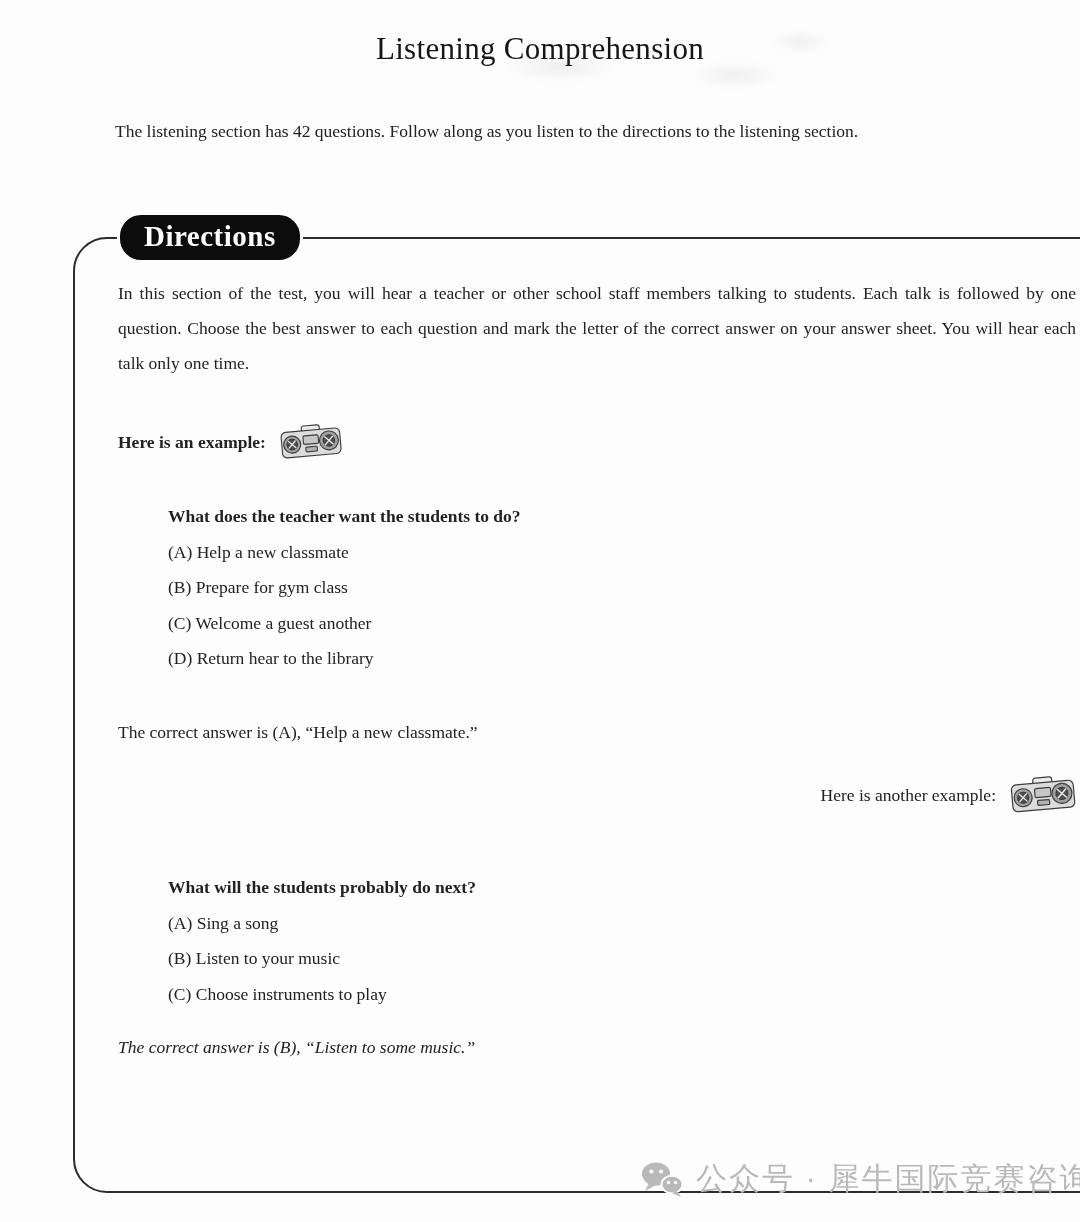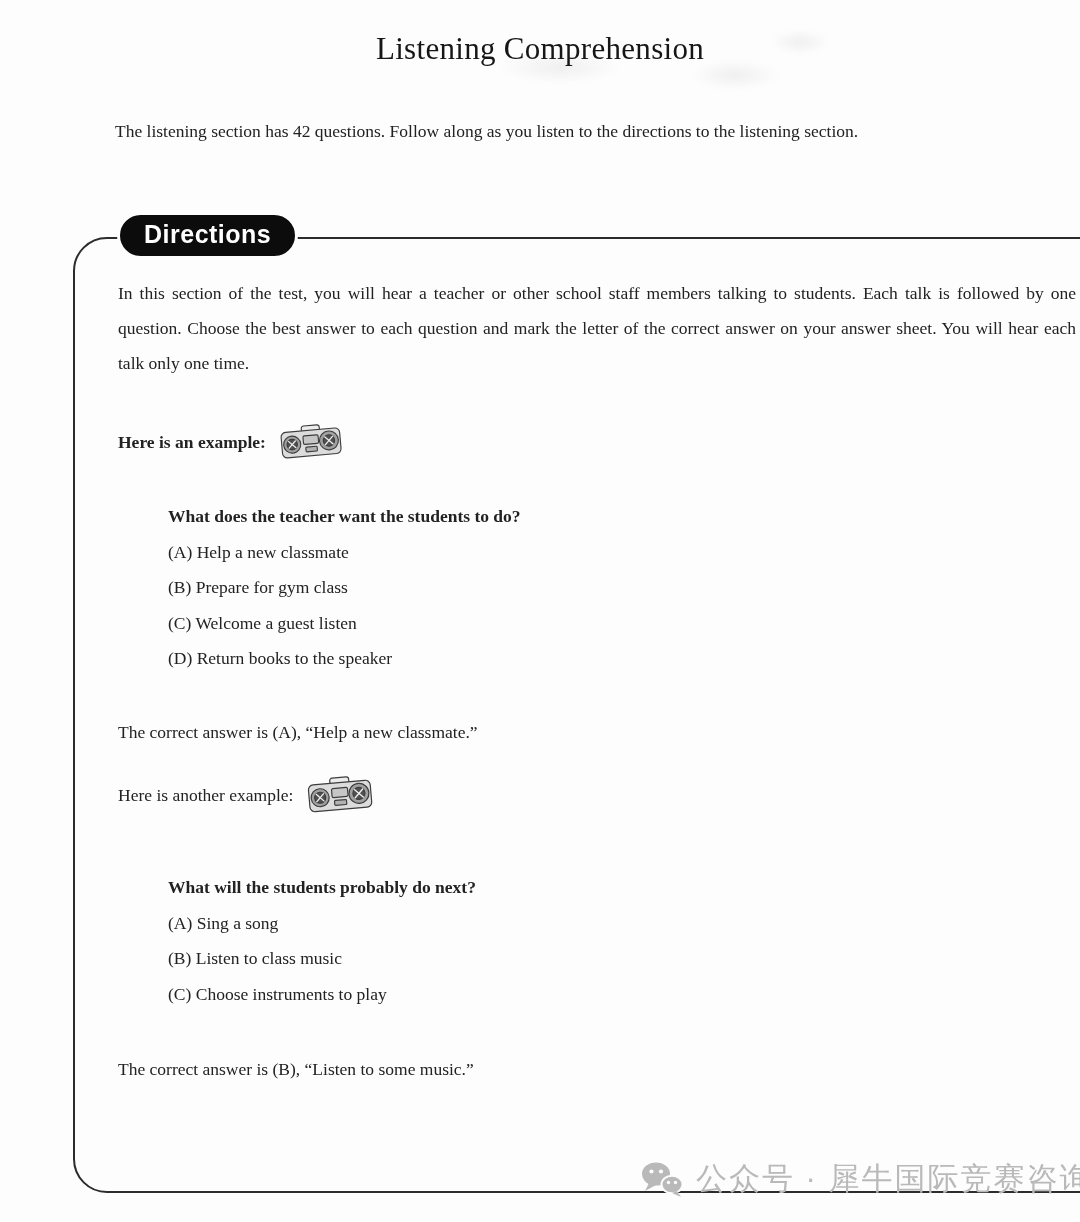--- a/index.html
+++ b/index.html
@@ -50,23 +50,23 @@
     border-radius: 34px;
     background: transparent;
     box-sizing: border-box;
   }
 
   .directions-pill {
     position: absolute;
     left: 117px; top: 212px;
     background: #0c0c0c;
     color: #ffffff;
-    font-family: Liberation Sans, sans-serif;
+    font-family: Liberation Serif, serif;
     font-weight: bold;
-    font-size: 25px;
+    font-size: 29px;
     letter-spacing: 0.5px;
     padding: 5px 24px 7px 24px;
     border-radius: 24px;
     border: 3px solid #fdfdfd;
     z-index: 3;
   }
 
   .box-content {
     padding: 37px 44px 0 43px;
     font-size: 17.5px;
@@ -79,37 +79,37 @@
     margin: 0;
   }
 
   .example-lead {
     display: flex;
     align-items: center;
     gap: 14px;
     height: 38px;
   }
   .example-lead.first { margin-top: 42px; font-weight: bold; }
-  .example-lead.second { margin-top: 26px; }
+  .example-lead.second { margin-top: 26px; justify-content: flex-end; }
 
   .boombox { transform: rotate(-5deg); flex: 0 0 auto; }
 
   .question-block { margin-left: 50px; }
   .question-block.q1 { margin-top: 38px; }
   .question-block.q2 { margin-top: 56px; }
 
   .question-text {
     font-weight: bold;
     line-height: 35.5px;
   }
   .option-line { line-height: 35.5px; }
 
   .answer-line { line-height: 35.5px; }
   .answer-line.a1 { margin-top: 38px; }
-  .answer-line.a2 { margin-top: 40px; }
+  .answer-line.a2 { margin-top: 18px; font-style: italic; }
 
   .footer-line { margin-top: 36px; line-height: 35.5px; }
 
   .watermark {
     position: absolute;
     left: 640px; top: 1158px;
     display: flex;
     align-items: center;
     gap: 12px;
     z-index: 4;
@@ -158,22 +158,22 @@
           <line x1="46.5" y1="14.5" x2="55.5" y2="23.5"></line>
           <line x1="55.5" y1="14.5" x2="46.5" y2="23.5"></line>
         </g>
       </svg>
     </div>
 
     <div class="question-block q1">
       <div class="question-text">What does the teacher want the students to do?</div>
       <div class="option-line">(A) Help a new classmate</div>
       <div class="option-line">(B) Prepare for gym class</div>
-      <div class="option-line">(C) Welcome a guest listen</div>
-      <div class="option-line">(D) Return books to the speaker</div>
+      <div class="option-line">(C) Welcome a guest another</div>
+      <div class="option-line">(D) Return hear to the library</div>
     </div>
 
     <div class="answer-line a1">The correct answer is (A), “Help a new classmate.”</div>
 
     <div class="example-lead second">
       <span>Here is another example:</span>
       <svg class="boombox" width="66" height="38" viewBox="0 0 64 38">
         <g stroke="#3d3d3d" stroke-width="1.2">
           <rect x="23" y="1.5" width="19" height="7" rx="2.5" fill="#ececec"></rect>
           <rect x="1" y="6.5" width="62" height="27" rx="5" fill="#dcdcdc"></rect>
@@ -189,21 +189,21 @@
           <line x1="16" y1="16" x2="8" y2="24"></line>
           <line x1="46.5" y1="14.5" x2="55.5" y2="23.5"></line>
           <line x1="55.5" y1="14.5" x2="46.5" y2="23.5"></line>
         </g>
       </svg>
     </div>
 
     <div class="question-block q2">
       <div class="question-text">What will the students probably do next?</div>
       <div class="option-line">(A) Sing a song</div>
-      <div class="option-line">(B) Listen to class music</div>
+      <div class="option-line">(B) Listen to your music</div>
       <div class="option-line">(C) Choose instruments to play</div>
     </div>
 
     <div class="answer-line a2">The correct answer is (B), “Listen to some music.”</div>
 
 
   </div>
 </div>
 
 <div class="watermark">

